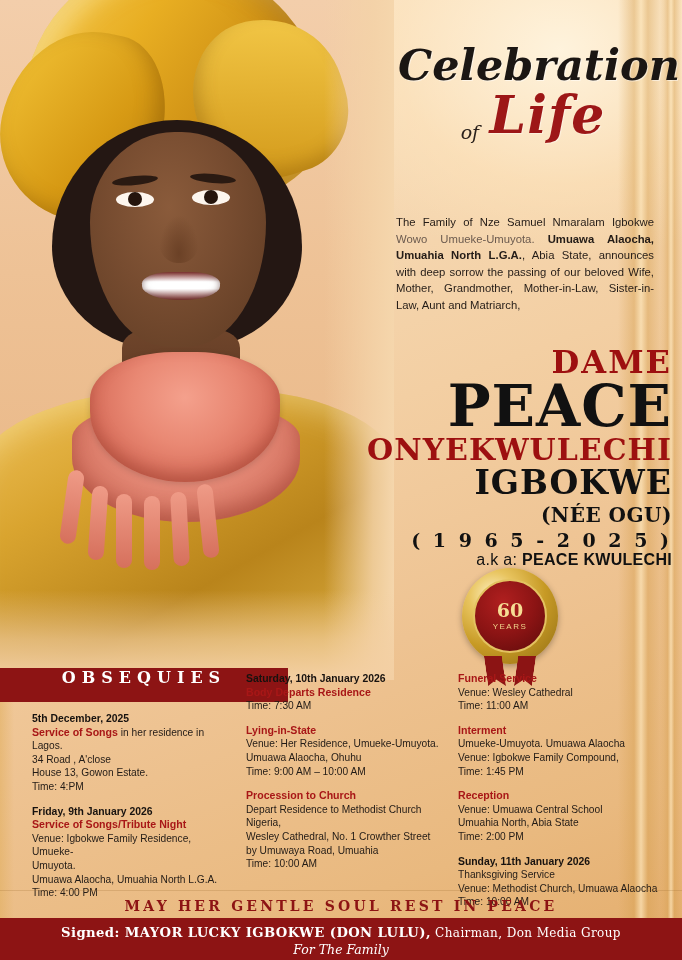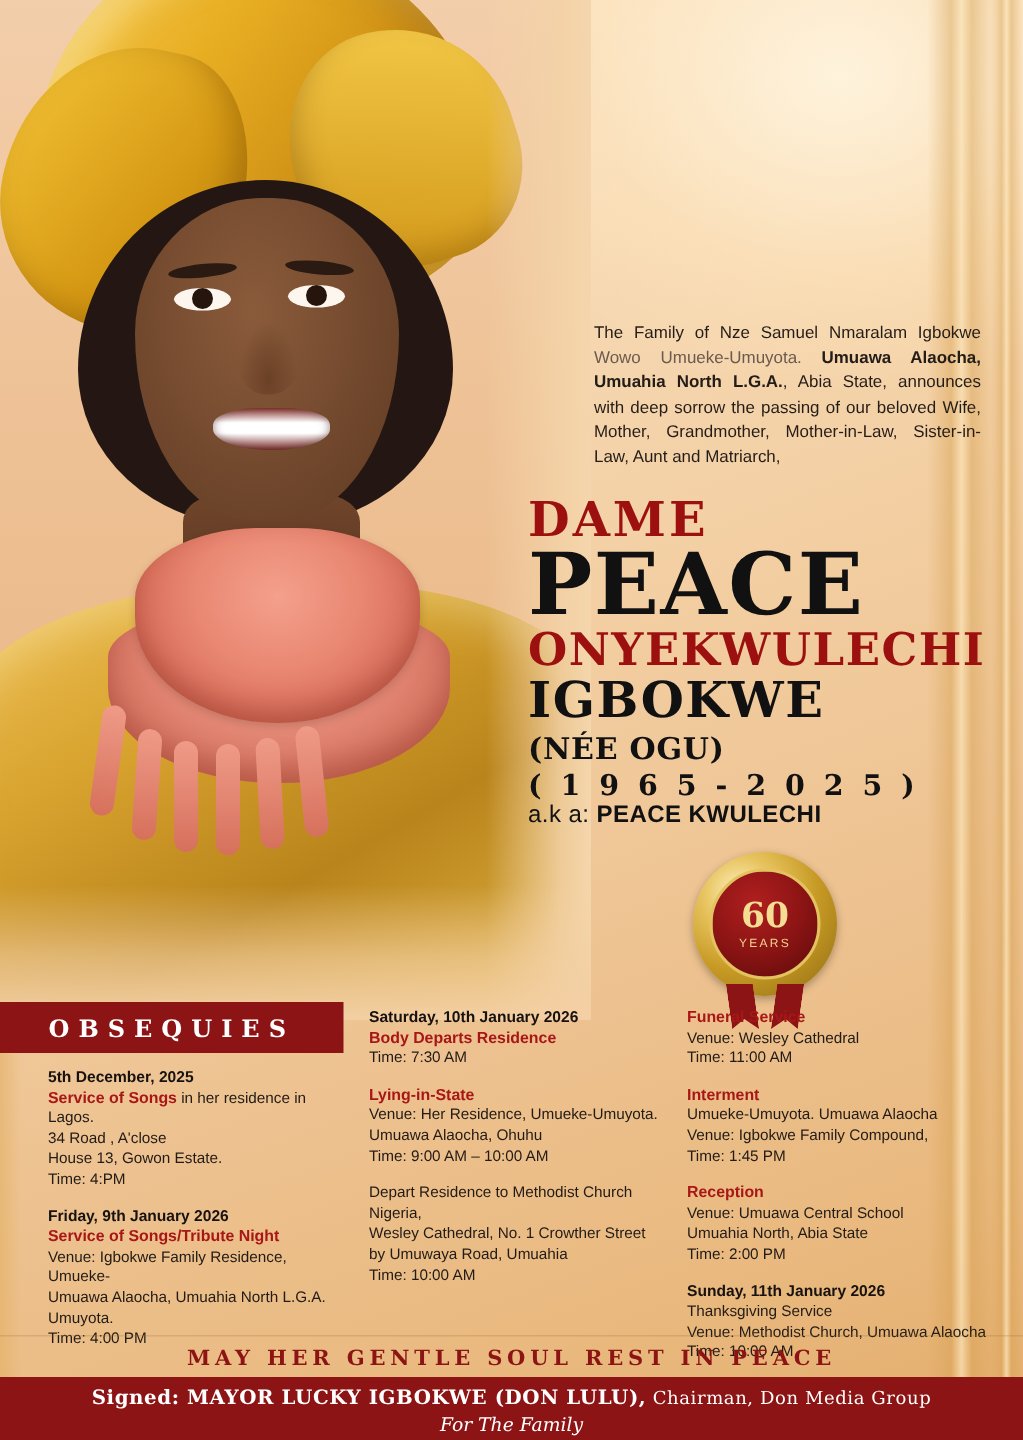--- a/index.html
+++ b/index.html
@@ -176,21 +176,21 @@
 
   .family-text {
     position: absolute; left: 396px; top: 214px; width: 258px;
     font-size: 11.3px; line-height: 16.5px; color: #241c17;
     text-align: justify;
   }
   .family-text .b { font-weight: 700; }
   .family-text .grey { color: #6b5a4e; }
 
   
-  .namewrap { position: absolute; left: 352px; top: 330px; width: 320px; text-align: left; }
+  .namewrap { position: absolute; left: 352px; top: 346px; width: 320px; text-align: right; }
   .n-dame {
     font-family: "DejaVu Serif", serif;
     font-size: 32px; font-weight: 700; color: #9d1010; letter-spacing: 2px;
     line-height: 1.05;
   }
   .n-peace {
     font-family: "DejaVu Serif", serif;
     font-size: 57px; font-weight: 700; color: #111; letter-spacing: 1px;
     line-height: 0.98; margin-top: -2px;
   }
@@ -228,35 +228,35 @@
     display: flex; align-items: center; justify-content: center;
   }
   .seal-in {
     width: 74px; height: 74px; border-radius: 50%;
     background: radial-gradient(circle at 40% 30%, #b01f1f 0%, #8c1414 50%, #5d0b0b 100%);
     display: flex; flex-direction: column; align-items: center; justify-content: center;
     border: 2px solid #e3c260;
   }
   .seal-60 {
     font-family: "DejaVu Serif", serif;
-    font-size: 23px; font-weight: 700; color: #f6dd94; line-height: 1;
+    font-size: 19px; font-weight: 700; color: #f6dd94; line-height: 1;
   }
   .seal-yrs { font-size: 8px; color: #f1d68c; letter-spacing: 1.5px; margin-top: 2px; }
   .ribbon {
     position: absolute; width: 18px; height: 30px; background: #8c1414;
     top: 88px;
   }
   .rb-l { left: 24px; transform: skewX(8deg); clip-path: polygon(0 0,100% 0,100% 100%,50% 78%,0 100%); }
   .rb-r { left: 54px; transform: skewX(-8deg); clip-path: polygon(0 0,100% 0,100% 100%,50% 78%,0 100%); }
 
   
   .obs-banner {
-    position: absolute; left: 0; top: 668px; width: 229px; height: 34px;
+    position: absolute; left: 0; top: 668px; width: 288px; height: 34px;
     background: #8d1414;
-    display: flex; align-items: center; justify-content: center;
+    display: flex; align-items: flex-start; justify-content: center;
   }
   .obs-banner span {
     font-family: "DejaVu Serif", serif;
     color: #fff; font-size: 16px; font-weight: 700; letter-spacing: 6px;
   }
   .cols { position: absolute; left: 0; top: 712px; width: 682px; height: 190px; }
   .col { position: absolute; top: 0; font-size: 10.2px; line-height: 13.6px; color: #1d1713; }
   .col1 { left: 32px; width: 200px; }
   .col2 { left: 246px; width: 196px; }
   .col3 { left: 458px; width: 200px; }
@@ -314,20 +314,27 @@
     <div class="tassel" style="left:70px; top:470px; transform:rotate(8deg);"></div>
     <div class="tassel" style="left:96px; top:486px; transform:rotate(4deg);"></div>
     <div class="tassel" style="left:122px; top:494px;"></div>
     <div class="tassel" style="left:150px; top:496px;"></div>
     <div class="tassel" style="left:178px; top:492px; transform:rotate(-3deg);"></div>
     <div class="tassel" style="left:206px; top:484px; transform:rotate(-6deg);"></div>
     <div class="portrait-rfade"></div>
     <div class="portrait-fade"></div>
   </div>
 
+  <div class="celebration">
+    <div class="cel-word">Celebration</div>
+    <div class="cel-row2">
+      <span class="cel-of">of</span>
+      <span class="cel-life">Life</span>
+    </div>
+  </div>
 
   <div class="family-text">
     <span>The Family of Nze Samuel Nmaralam Igbokwe</span>
     <span class="grey">Wowo</span>
     <span class="grey">Umueke-Umuyota.</span>
     <span class="b">Umuawa Alaocha,</span>
     <span class="b">Umuahia North L.G.A.</span><span>, Abia State, announces with deep sorrow the passing of our beloved Wife, Mother, Grandmother, Mother-in-Law, Sister-in-Law, Aunt and Matriarch,</span>
   </div>
 
   <div class="namewrap">
@@ -364,39 +371,40 @@
           <span class="hdr-r">Service of Songs</span><span class="ln"> in her residence in Lagos.</span>
         </div>
         <div class="ln">34 Road , A'close</div>
         <div class="ln">House 13, Gowon Estate.</div>
         <div class="ln">Time: 4:PM</div>
       </div>
       <div class="blk">
         <div class="hdr-b">Friday, 9th January 2026</div>
         <div class="hdr-r">Service of Songs/Tribute Night</div>
         <div class="ln">Venue: Igbokwe Family Residence, Umueke-</div>
+        <div class="ln">Umuyota.</div>
         <div class="ln">Umuawa Alaocha, Umuahia North L.G.A.</div>
-        <div class="ln">Umuyota.</div>
         <div class="ln">Time: 4:00 PM</div>
       </div>
     </div>
 
     <div class="col col2" style="top:-40px;">
       <div class="blk">
         <div class="hdr-b">Saturday, 10th January 2026</div>
         <div class="hdr-r">Body Departs Residence</div>
         <div class="ln">Time: 7:30 AM</div>
       </div>
       <div class="blk">
         <div class="hdr-r">Lying-in-State</div>
         <div class="ln">Venue: Her Residence, Umueke-Umuyota.</div>
         <div class="ln">Umuawa Alaocha, Ohuhu</div>
         <div class="ln">Time: 9:00 AM – 10:00 AM</div>
       </div>
       <div class="blk">
+        <div class="hdr-r">Procession to Church</div>
         <div class="ln">Depart Residence to Methodist Church Nigeria,</div>
         <div class="ln">Wesley Cathedral, No. 1 Crowther Street</div>
         <div class="ln">by Umuwaya Road, Umuahia</div>
         <div class="ln">Time: 10:00 AM</div>
       </div>
     </div>
 
     <div class="col col3" style="top:-40px;">
       <div class="blk">
         <div class="hdr-r">Funeral Service</div>

